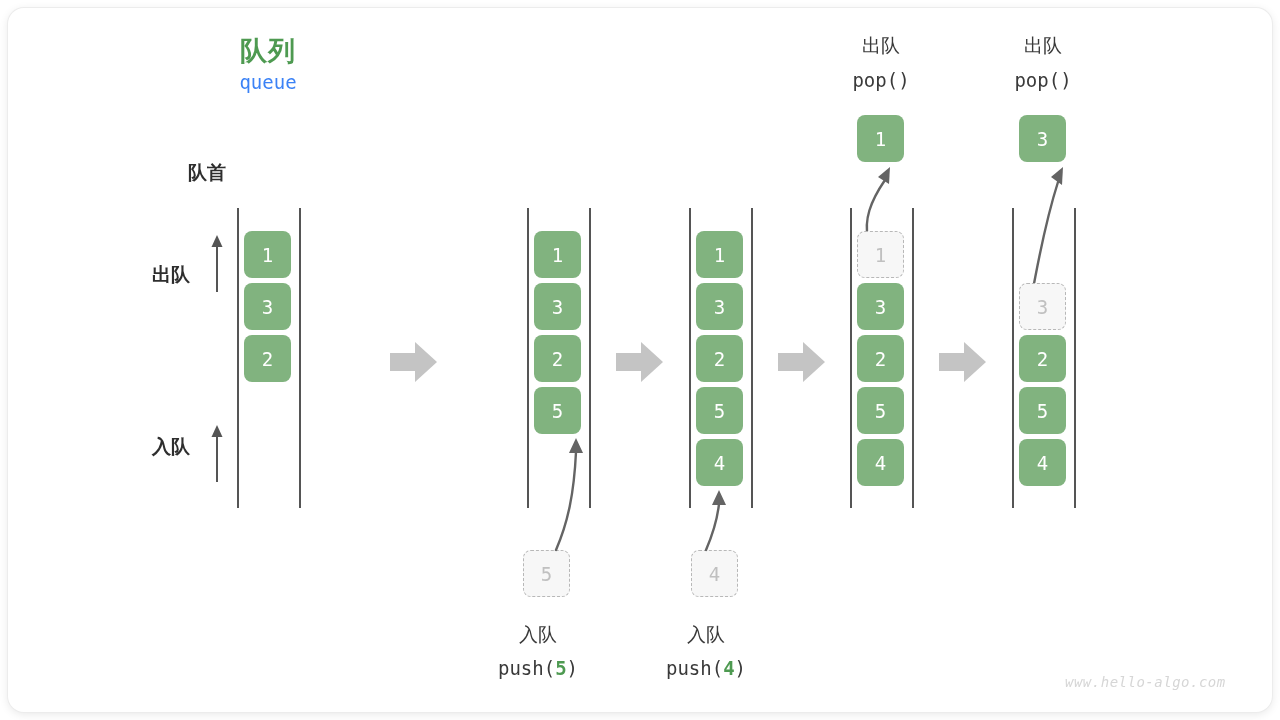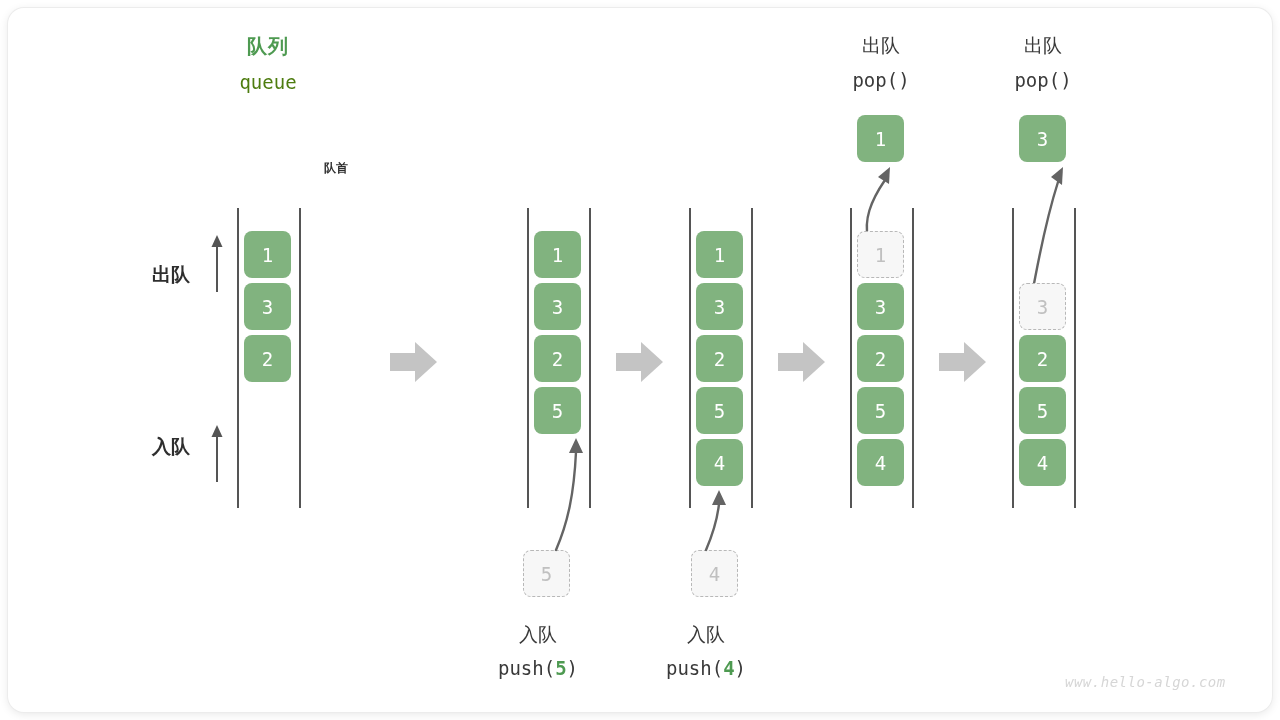--- a/index.html
+++ b/index.html
@@ -25,38 +25,38 @@
     border-radius: 16px;
     box-shadow: 0 0 0 1px #ececec, 0 2px 10px rgba(0,0,0,0.10);
   }
 
   
   .title-cn {
     position: absolute;
     text-align: center;
     color: #4E9A51;
     font-weight: bold;
-    font-size: 20px;
+    font-size: 27px;
     letter-spacing: 1px;
     white-space: nowrap;
   }
   .title-en {
     position: absolute;
     text-align: center;
-    color: #4d7c0f;
+    color: #3b82f6;
     font-size: 19px;
     font-family: "DejaVu Sans Mono", "Liberation Mono", monospace;
     white-space: nowrap;
   }
   .head-label {
     position: absolute;
-    text-align: right;
+    text-align: left;
     color: #2e2e2e;
     font-weight: bold;
-    font-size: 12px;
+    font-size: 19px;
     white-space: nowrap;
   }
   .op-cn {
     position: absolute;
     text-align: center;
     color: #3a3a3a;
     font-size: 19px;
     white-space: nowrap;
   }
   .op-code {

